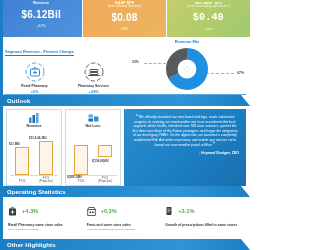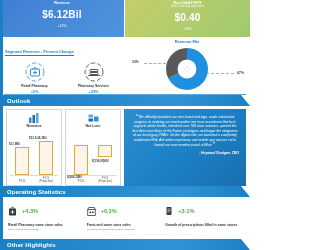--- a/index.html
+++ b/index.html
@@ -14,21 +14,21 @@
   
   .kpi-row { display: flex; width: 250px; height: 37px; }
   .kpi-card {
     flex: 1 1 25%;
     color: #fff;
     text-align: center;
     padding-top: 1px;
     position: relative;
     border-right: 1px solid #ffffff;
   }
-  .kpi-card:last-child { border-right: none; }
+  .kpi-card:last-child { border-right: none; font-family: Liberation Mono, monospace; }
   .kpi-c1 { background: linear-gradient(135deg,#3f7fd4 0%,#4f94dd 100%); }
   .kpi-c2 { background: linear-gradient(135deg,#5fc6a8 0%,#7fd3a0 100%); }
   .kpi-c3 { background: linear-gradient(135deg,#f0a85a 0%,#eab65e 100%); }
   .kpi-c4 { background: linear-gradient(135deg,#c4cf6a 0%,#9fc96f 100%); }
   .kpi-title { font-size: 3.6px; font-weight: bold; line-height: 4.4px; letter-spacing: .1px; }
   .kpi-sub { font-size: 2.6px; line-height: 3.2px; opacity: .92; }
   .kpi-value { font-size: 10px; font-weight: bold; margin-top: 3.5px; letter-spacing: .2px; }
   .kpi-delta { font-size: 3.6px; margin-top: 4px; opacity: .95; }
 
   
@@ -111,20 +111,26 @@
   <div class="kpi-row">
 
     <div class="kpi-card kpi-c1">
       <div class="kpi-title">Revenue</div>
       <div class="kpi-sub"></div>
       <div class="kpi-value">$6.12Bil</div>
       <div class="kpi-delta">+12%</div>
     </div>
 
 
+    <div class="kpi-card kpi-c3">
+      <div class="kpi-title">GAAP EPS</div>
+      <div class="kpi-sub">(from Continuing Operations)</div>
+      <div class="kpi-value">$0.08</div>
+      <div class="kpi-delta">-92%</div>
+    </div>
 
     <div class="kpi-card kpi-c4">
       <div class="kpi-title">Non-GAAP EPS</div>
       <div class="kpi-sub">(from Continuing Operations)</div>
       <div class="kpi-value">$0.40</div>
       <div class="kpi-delta">-26%</div>
     </div>
   </div>
 
   <div class="band2">

